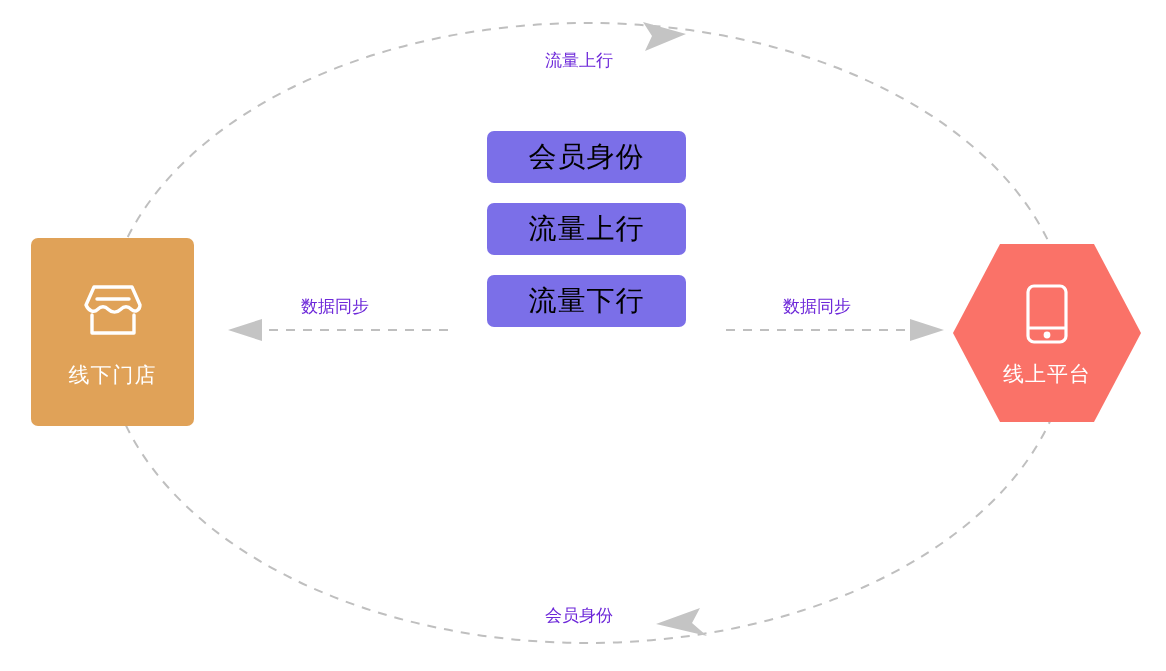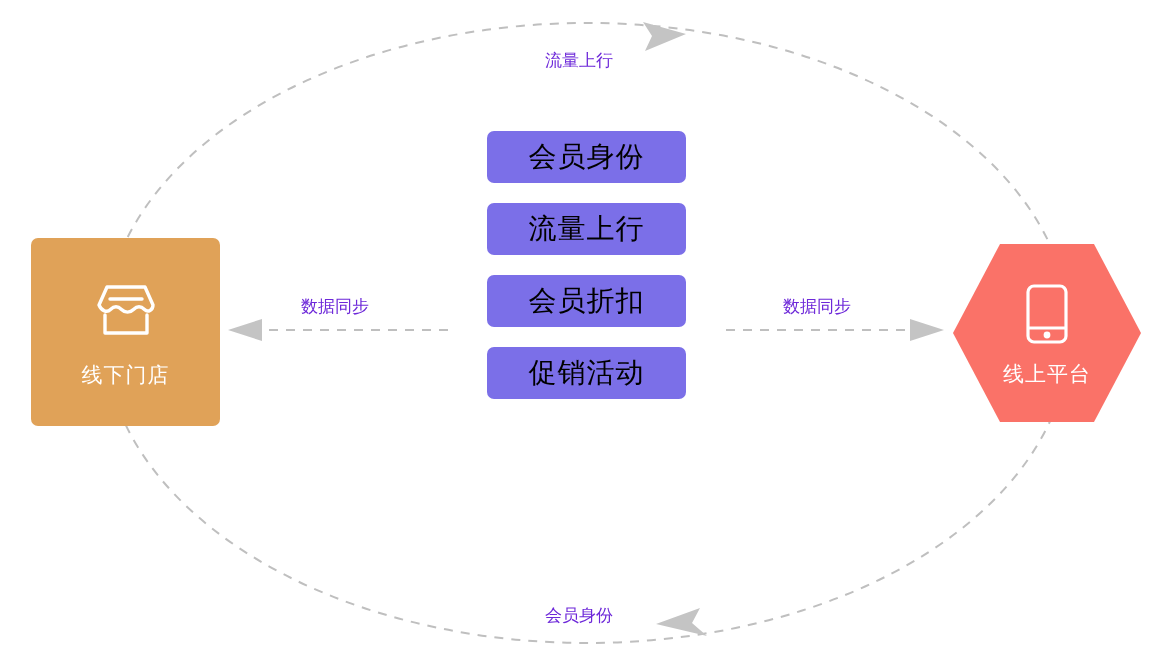--- a/index.html
+++ b/index.html
@@ -23,21 +23,21 @@
     top: 0;
     width: 1166px;
     height: 671px;
   }
 
   
   .store-card {
     position: absolute;
     left: 31px;
     top: 238px;
-    width: 189px;
+    width: 163px;
     height: 188px;
     background: #E0A258;
     border-radius: 7px;
     display: flex;
     flex-direction: column;
     align-items: center;
     justify-content: center;
     box-sizing: border-box;
   }
   .store-card .node-icon {
@@ -180,24 +180,21 @@
   </div>
 
   <div id="pill-stack">
     <div class="pill">
       <span class="pill-label">会员身份</span>
     </div>
     <div class="pill">
       <span class="pill-label">流量上行</span>
     </div>
     <div class="pill">
-      <span class="pill-label">会员折扣</span>
-    </div>
-    <div class="pill">
-      <span class="pill-label">促销活动</span>
+      <span class="pill-label">流量下行</span>
     </div>
   </div>
 
   <span class="edge-label" id="label-traffic-up">流量上行</span>
 
   <span class="edge-label" id="label-traffic-down">会员身份</span>
 
   <span class="edge-label" id="label-sync-left">数据同步</span>
 
   <span class="edge-label" id="label-sync-right">数据同步</span>

